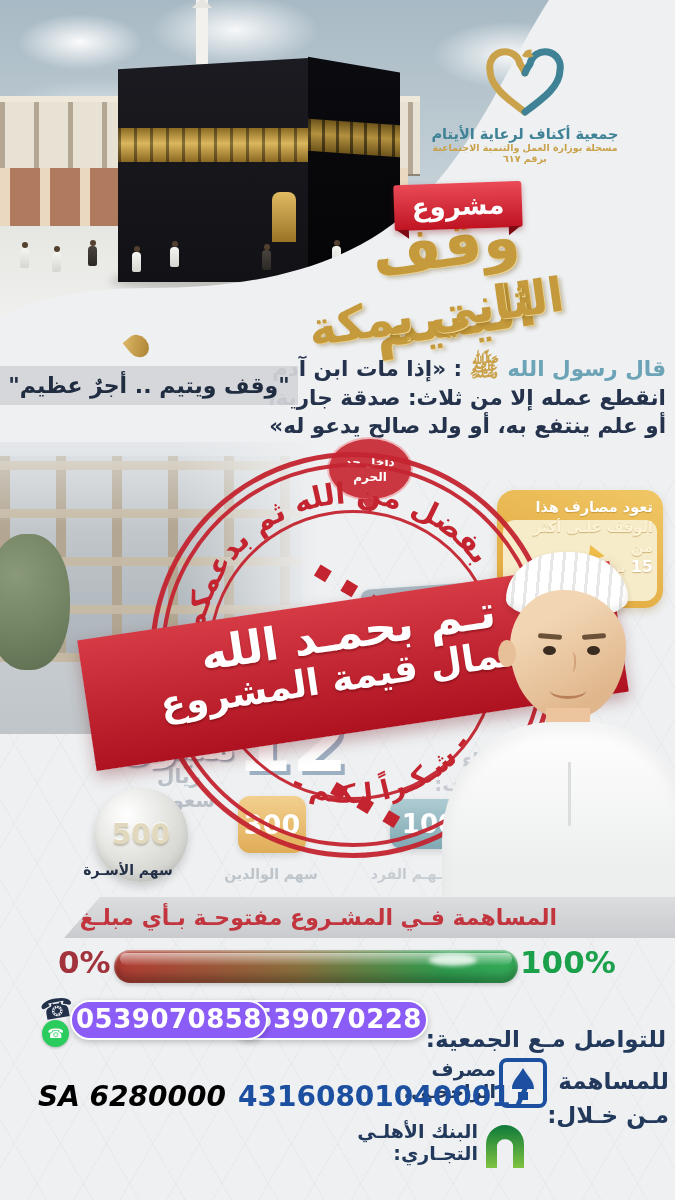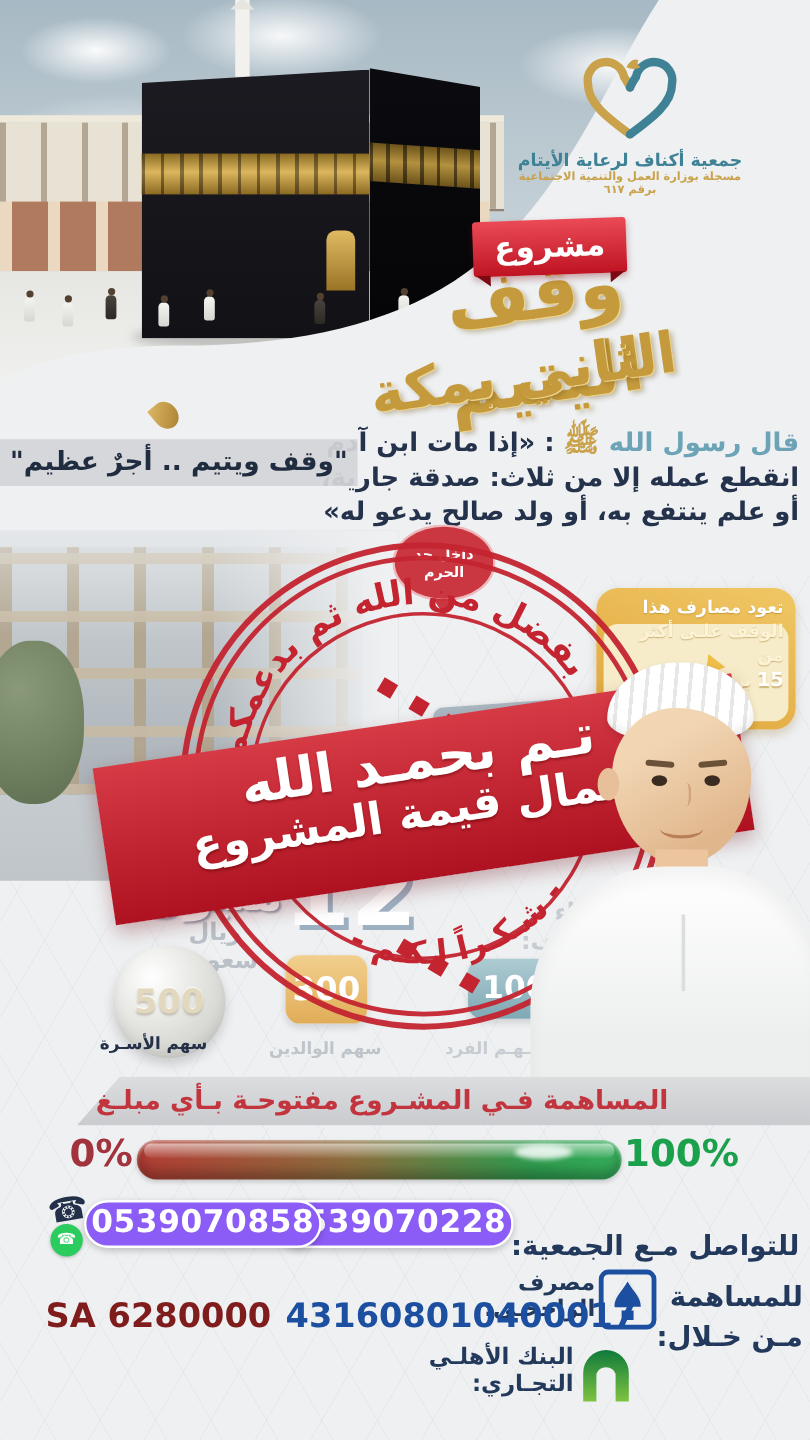--- a/index.html
+++ b/index.html
@@ -208,21 +208,21 @@
     color:#22395c;font-weight:bold;font-size:23px;line-height:34px;}
   .bank-name{z-index:9;direction:rtl;text-align:right;color:#22395c;font-weight:bold;font-size:19px;}
   .rajhi-name{left:348px;top:1058px;width:148px;}
   .ncb-name{left:306px;top:1120px;width:172px;}
   .bank-logo{z-index:9;}
   .rajhi-logo{left:498px;top:1056px;width:50px;height:54px;}
   .ncb-logo{left:478px;top:1114px;width:54px;height:58px;}
   .iban{z-index:9;direction:ltr;text-align:center;font-weight:bold;font-size:28px;white-space:nowrap;}
   .iban1{left:38px;top:1080px;width:460px;}
   .iban2{left:34px;top:1142px;width:460px;}
-  .iban .sa{color:#7f1d1d;margin-right:12px;}
+  .iban .sa{color:#000000;margin-right:12px;font-style:italic;}
   .iban1 .num{color:#1c4fa0;}
   .iban2 .num{color:#2f9e4f;}
 </style>
 </head>
 <body>
 
 <div id="canvas">
 
   <div class="abs photo-top">
     <div class="abs arcade1"></div>

